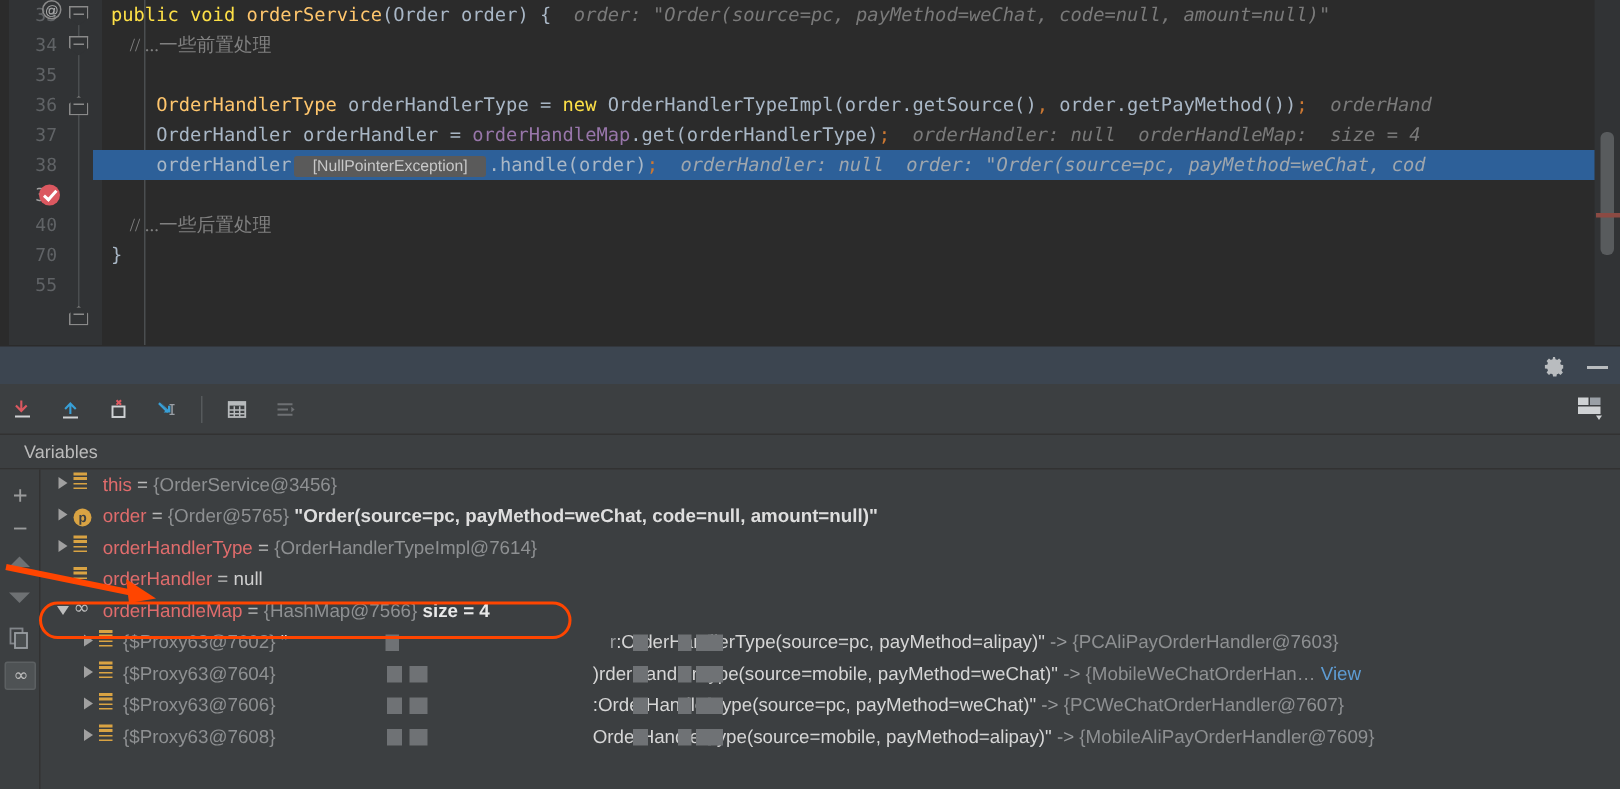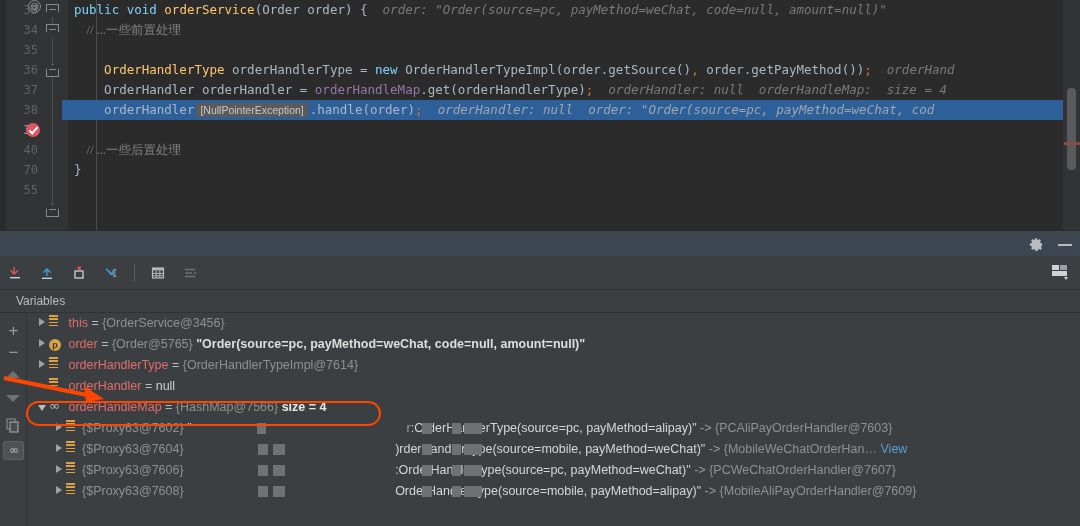--- a/index.html
+++ b/index.html
@@ -80,32 +80,32 @@
   .cline {
     position: relative; height: 20px; line-height: 20px; white-space: pre;
     font-family: "DejaVu Sans Mono", monospace; font-size: 12.5px;
     color: #a9b7c6; padding-left: 12px;
   }
   .cline.hl { background: #2d6099; }
   .indent-guide {
     position: absolute; left: 34px; top: 0; width: 1px; height: 230px;
     background: #4b4e50;
   }
-  .kw { color: #7dd3fc; }
+  .kw { color: #fde047; }
   .typ { color: #ffc66d; }
   .ident { color: #a9b7c6; }
   .fld { color: #9876aa; }
   .sem { color: #cc7832; }
   .cmt { color: #808080; font-family: Liberation Serif, serif; }
   .hint { color: #7a7a7a; font-style: italic; }
   .hint-lt { color: #9fa6ad; font-style: italic; }
   .npe {
     background: #5a5a5a; color: #c8c8c8; font-size: 10.5px;
     font-family: "Liberation Sans", sans-serif; font-style: normal;
-    border-radius: 2px; padding: 1px 4px; margin: 0 2px;
+    border-radius: 2px; padding: 1px 12px; margin: 0 2px;
   }
   
   .ed-scroll {
     position: absolute; right: 4px; top: 88px; width: 9px; height: 82px;
     background: #585b5d; border-radius: 4px;
   }
   .ed-marker {
     position: absolute; right: 0px; top: 142px; width: 16px; height: 3px;
     background: #8b4a43;
   }

